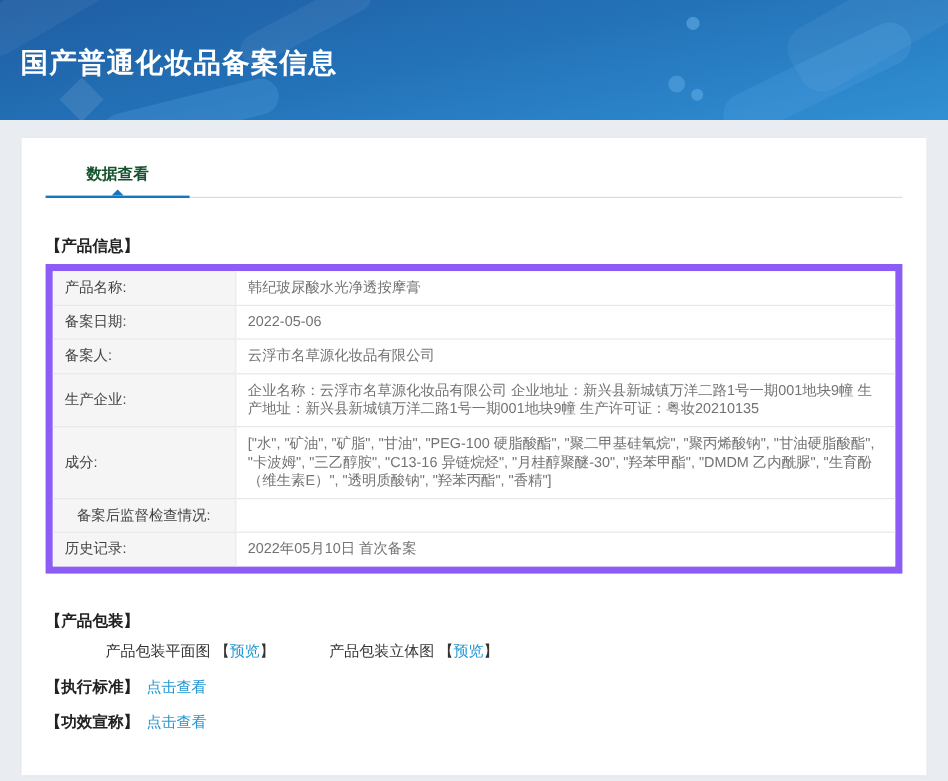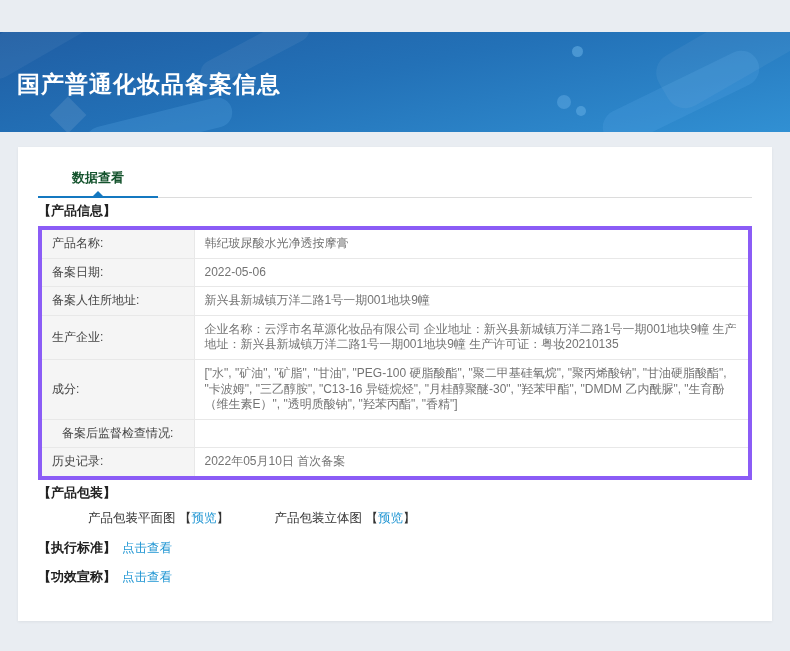--- a/index.html
+++ b/index.html
@@ -10,21 +10,20 @@
     font-family: "Liberation Sans", sans-serif;
     overflow: hidden;
   }
 
   
   .header {
     position: relative;
     height: 100px;
     background: linear-gradient(168deg, #1f5da3 0%, #2371b7 45%, #3190d3 100%);
     overflow: hidden;
-    margin-top: 32px;
   }
   .page-title {
     position: relative; z-index: 2;
     margin: 0; padding: 37px 0 0 17px;
     color: #ffffff; font-size: 23px; font-weight: 600;
     letter-spacing: 1px;
   }
   .decor { position: absolute; z-index: 1; }
   .d-circle { border-radius: 50%; }
   .d-pill { border-radius: 20px; }
@@ -66,25 +65,25 @@
     position: absolute; bottom: 0; left: 50%; margin-left: -5px;
     width: 0; height: 0;
     border-left: 5px solid transparent;
     border-right: 5px solid transparent;
     border-bottom: 5px solid #1478c0;
   }
 
   
   .section-title {
     font-size: 13px; font-weight: bold; color: #222;
-    margin: 4px 0 6px;
+    margin: 31px 0 6px;
   }
 
   
-  .tablewrap { border: 4px solid #8b5cf6; }
+  .tablewrap { border: 6px solid #8b5cf6; }
   table.info { width: 100%; border-collapse: collapse; font-size: 12px; }
   table.info td {
     padding: 6px 10px;
     line-height: 1.3;
     color: #737373;
     border-top: 1px solid #e8e8e8;
     vertical-align: middle;
     word-break: break-all;
   }
   table.info tr:first-child td { border-top: none; }
@@ -134,22 +133,22 @@
       <tbody>
         <tr>
           <td class="lbl">产品名称:</td>
           <td class="val">韩纪玻尿酸水光净透按摩膏</td>
         </tr>
         <tr>
           <td class="lbl">备案日期:</td>
           <td class="val">2022-05-06</td>
         </tr>
         <tr>
-          <td class="lbl">备案人住所地址:</td>
-          <td class="val">新兴县新城镇万洋二路1号一期001地块9幢</td>
+          <td class="lbl">备案人:</td>
+          <td class="val">云浮市名草源化妆品有限公司</td>
         </tr>
         <tr>
           <td class="lbl">生产企业:</td>
           <td class="val">企业名称：云浮市名草源化妆品有限公司 企业地址：新兴县新城镇万洋二路1号一期001地块9幢 生产地址：新兴县新城镇万洋二路1号一期001地块9幢 生产许可证：粤妆20210135</td>
         </tr>
         <tr>
           <td class="lbl">成分:</td>
           <td class="val">["水", "矿油", "矿脂", "甘油", "PEG-100 硬脂酸酯", "聚二甲基硅氧烷", "聚丙烯酸钠", "甘油硬脂酸酯", "卡波姆", "三乙醇胺", "C13-16 异链烷烃", "月桂醇聚醚-30", "羟苯甲酯", "DMDM 乙内酰脲", "生育酚（维生素E）", "透明质酸钠", "羟苯丙酯", "香精"]</td>
         </tr>
         <tr class="row-empty">

